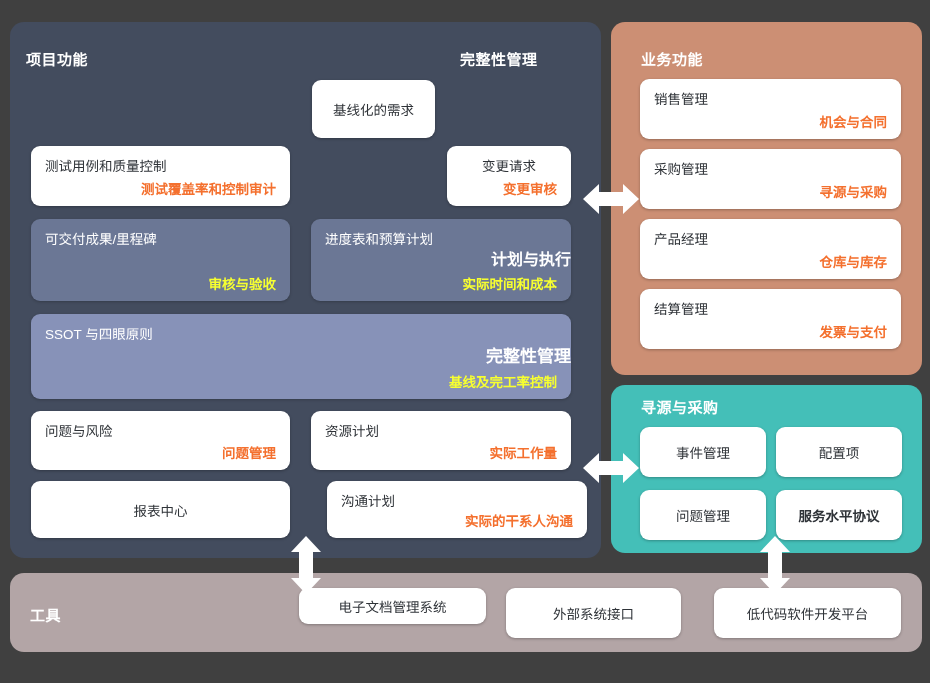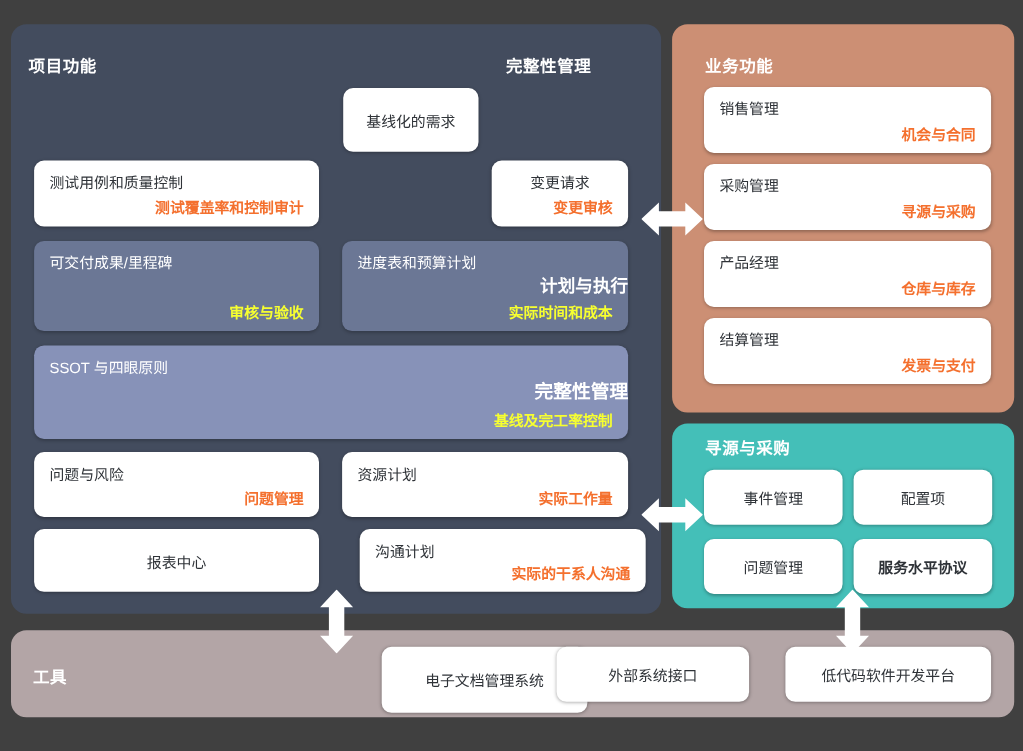--- a/index.html
+++ b/index.html
@@ -226,21 +226,21 @@
   </div>
 
   <div class="card" style="left:776px; top:490px; width:126px; height:50px;font-weight:bold;">
     <div class="c-center">服务水平协议</div>
   </div>
 
   <div class="panel" id="panel-tools"></div>
   <div class="panel-title" id="title-tools">工具</div>
 
 
-  <div class="card" style="left:299px; top:588px; width:187px; height:60px;margin-left:48px;">
+  <div class="card" style="left:299px; top:588px; width:187px; height:36px;">
     <div class="c-center">电子文档管理系统</div>
   </div>
 
   <div class="card" style="left:506px; top:588px; width:175px; height:50px;">
     <div class="c-center">外部系统接口</div>
   </div>
 
   <div class="card" style="left:714px; top:588px; width:187px; height:50px;">
     <div class="c-center">低代码软件开发平台</div>
   </div>

